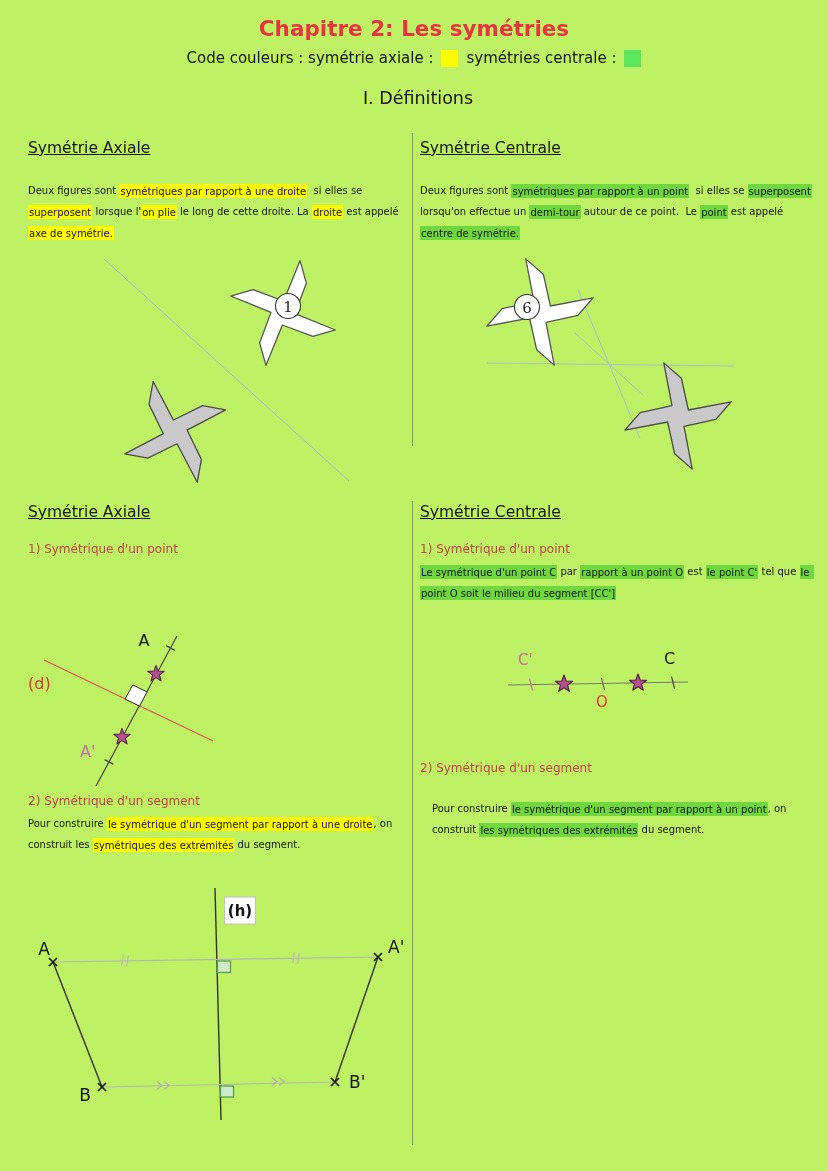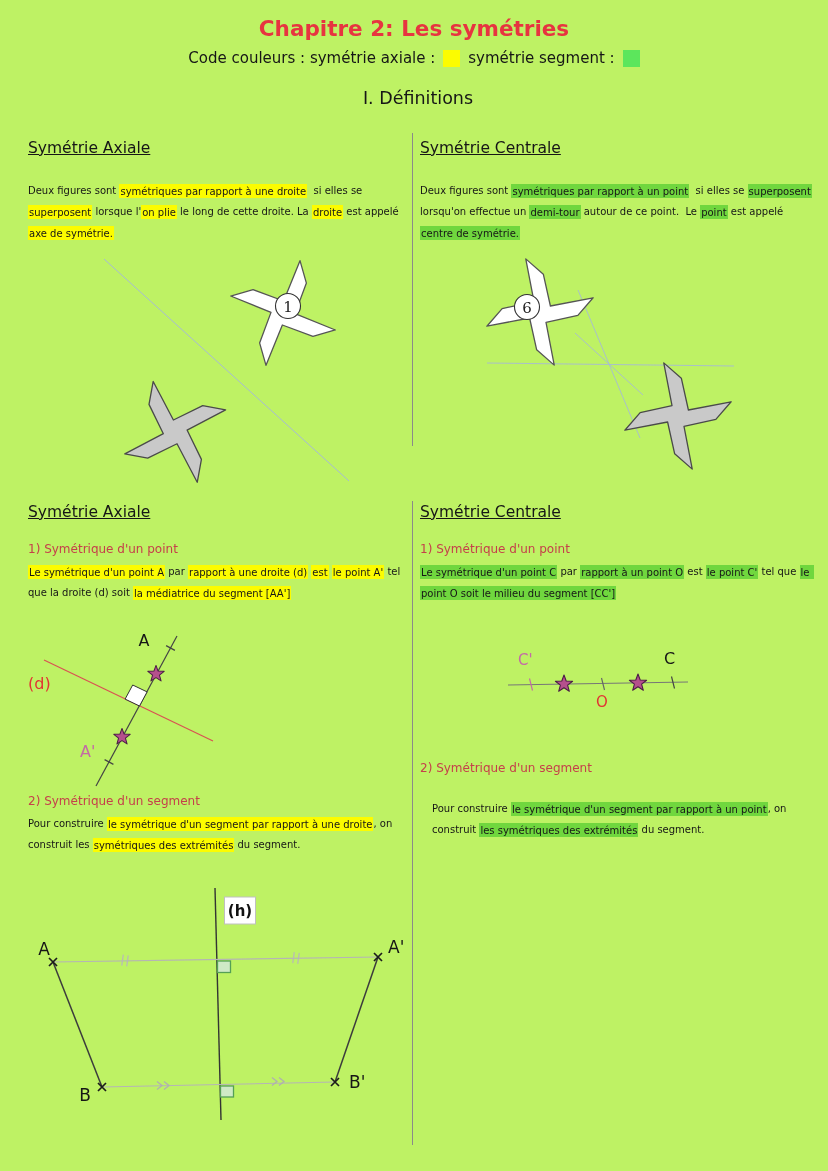--- a/index.html
+++ b/index.html
@@ -66,21 +66,21 @@
       <path id="pinwheel" d="M0,-55 L13,-35.7 L11.6,-3.1 L55,0 L35.7,13 L3.1,11.6 L0,55 L-13,35.7 L-11.6,3.1 L-55,0 L-35.7,-13 L-3.1,-11.6 Z"></path>
       <path id="star" d="M0,-11 L2.7,-3.7 L10.5,-3.4 L4.4,1.4 L6.5,8.9 L0,4.6 L-6.5,8.9 L-4.4,1.4 L-10.5,-3.4 L-2.7,-3.7 Z"></path>
       <path id="xmark" d="M-4,-4 L4,4 M-4,4 L4,-4"></path>
     </defs>
   </svg>
 
   <div class="abs title">Chapitre 2: Les symétries</div>
   <div class="abs legend">
     <span>Code couleurs : symétrie axiale :</span>
     <span class="swatch y"></span>
-    <span>symétrie segment :</span>
+    <span>symétries centrale :</span>
     <span class="swatch g"></span>
   </div>
   <div class="abs sec-title" style="top:88px">I. Définitions</div>
 
   <div class="abs divider" style="left:412px;top:133px;height:313px"></div>
   <div class="abs divider" style="left:412px;top:501px;height:644px"></div>
 
   <div class="abs col-heading" style="left:28px;top:139px">Symétrie Axiale</div>
   <p class="abs body" style="left:28px;top:180px;width:379px"><span>Deux figures sont </span><span class="hl-y">symétriques par rapport à une droite</span><span>  si elles se </span><span class="hl-y">superposent</span><span> lorsque l'</span><span class="hl-y">on plie</span><span> le long de cette droite. La </span><span class="hl-y">droite</span><span> est appelé </span><span class="hl-y">axe de symétrie.</span></p>
 
@@ -102,21 +102,20 @@
     <use href="#pinwheel" class="pw-white" transform="translate(540,312) rotate(-15)"></use>
     <use href="#pinwheel" class="pw-gray" transform="rotate(180 609 364) translate(540,312) rotate(-15)"></use>
     <circle class="circlbl" cx="527" cy="307" r="12.5"></circle>
     <text class="circnum" x="527" y="312.5">6</text>
   </svg>
 
   <div class="abs col-heading" style="left:28px;top:503px">Symétrie Axiale</div>
   <div class="abs col-heading" style="left:420px;top:503px">Symétrie Centrale</div>
 
   <div class="abs red-sub" style="left:28px;top:542px">1) Symétrique d'un point</div>
-  <p class="abs body" style="left:28px;top:561px;width:380px"><span class="hl-y">Le symétrique d'un point A</span><span> par </span><span class="hl-y">rapport à une droite (d)</span><span> </span><span class="hl-y">est</span><span> </span><span class="hl-y">le point A'</span><span> tel que la droite (d) soit </span><span class="hl-y">la médiatrice du segment [AA']</span></p>
 
   <svg class="fig" style="left:20px;top:626px" width="390" height="178" viewBox="20 626 390 178">
     <line class="redline" x1="44" y1="660" x2="213" y2="741"></line>
     <line class="darkline" x1="177" y1="636" x2="96" y2="786"></line>
     <line class="tick" x1="166.1" y1="645.6" x2="174.9" y2="650.4"></line>
     <line class="tick" x1="104.6" y1="759.6" x2="113.4" y2="764.4"></line>
     <polygon class="rightangle" points="139.5,706 147.1,691.9 132.7,685 125.1,699.1"></polygon>
     <use href="#star" class="star" transform="translate(156,674) scale(0.78)"></use>
     <use href="#star" class="star" transform="translate(122,737) scale(0.78)"></use>
     <text class="lbl mid" x="144" y="646">A</text>

